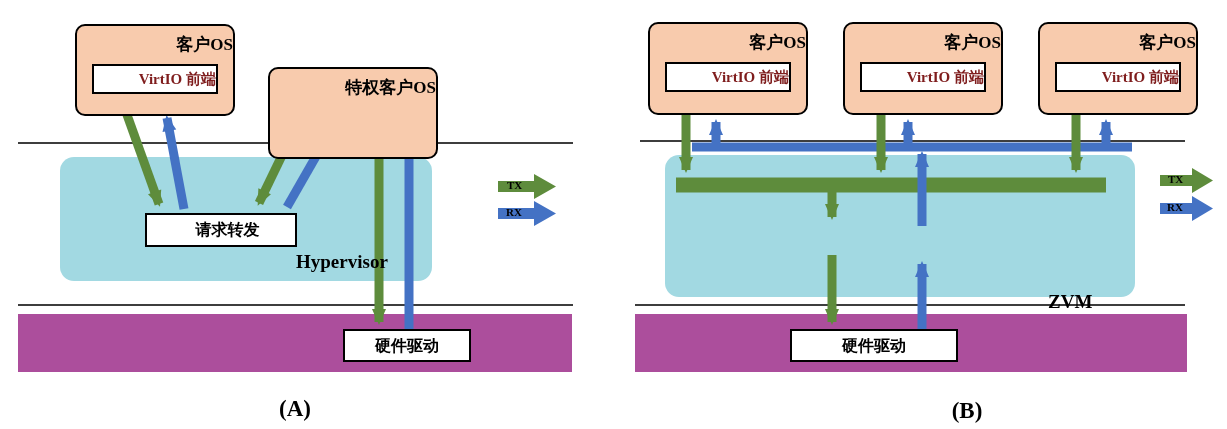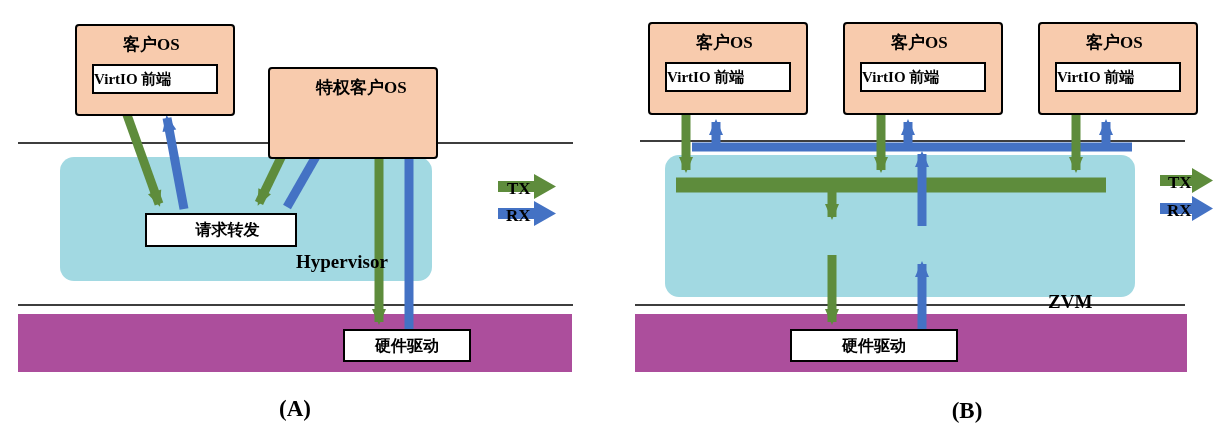--- a/index.html
+++ b/index.html
@@ -9,27 +9,27 @@
     --tx-green:#5E8C3C;
     --rx-blue:#4472C4;
   }
   *{margin:0;padding:0;box-sizing:border-box;}
   body{background:#fff;font-family:"Liberation Serif","DejaVu Serif",serif;}
   .canvas{position:relative;width:1227px;height:429px;background:#fff;overflow:hidden;}
   .layer-svg{position:absolute;left:0;top:0;z-index:2;}
   .bgrect{position:absolute;z-index:1;}
   .hyp{background:var(--hyp-fill);border-radius:14px;}
   .hw{background:var(--hw-fill);}
-  .guest{position:absolute;z-index:3;background:var(--guest-fill);border:2px solid #000;border-radius:4px;text-align:left;padding-left:46px;}
+  .guest{position:absolute;z-index:3;background:var(--guest-fill);border:2px solid #000;border-radius:10px;text-align:right;padding-left:46px;}
   .guest .gtitle{margin-top:7px;font-weight:bold;font-size:17px;color:#000;}
-  .comp{position:absolute;left:50%;transform:translateX(-50%);top:38px;height:30px;line-height:26px;background:#fff;border:2px solid #000;font-weight:bold;font-size:15px;color:#000000;}
+  .comp{position:absolute;left:50%;transform:translateX(-50%);top:38px;height:30px;line-height:26px;background:#fff;border:2px solid #000;font-weight:bold;font-size:15px;color:#7f1d1d;}
   .wbox{position:absolute;z-index:3;background:#fff;border:2px solid #000;text-align:center;font-weight:bold;font-size:16px;color:#000;}
   .arealabel{position:absolute;z-index:3;font-weight:bold;font-size:19px;color:#000;}
   .caption{position:absolute;z-index:3;font-weight:bold;font-size:23px;color:#000;text-align:center;width:80px;}
-  .legend-label{position:absolute;z-index:4;font-weight:bold;font-size:17px;color:#000;font-family:"Liberation Serif","DejaVu Serif",serif;}
+  .legend-label{position:absolute;z-index:4;font-weight:bold;font-size:11px;color:#000;font-family:"Liberation Serif","DejaVu Serif",serif;}
   .sep{stroke:#3d3d3d;stroke-width:2;}
   .tx-line{stroke:var(--tx-green);stroke-width:9;fill:none;}
   .rx-line{stroke:var(--rx-blue);stroke-width:9;fill:none;}
   .bus-tx{stroke:var(--tx-green);stroke-width:15;fill:none;}
   .bus-rx{stroke:var(--rx-blue);stroke-width:9;fill:none;}
   .tx-fill{fill:var(--tx-green);}
   .rx-fill{fill:var(--rx-blue);}
   .mk-g{fill:var(--tx-green);}
   .mk-b{fill:var(--rx-blue);}
 </style>

